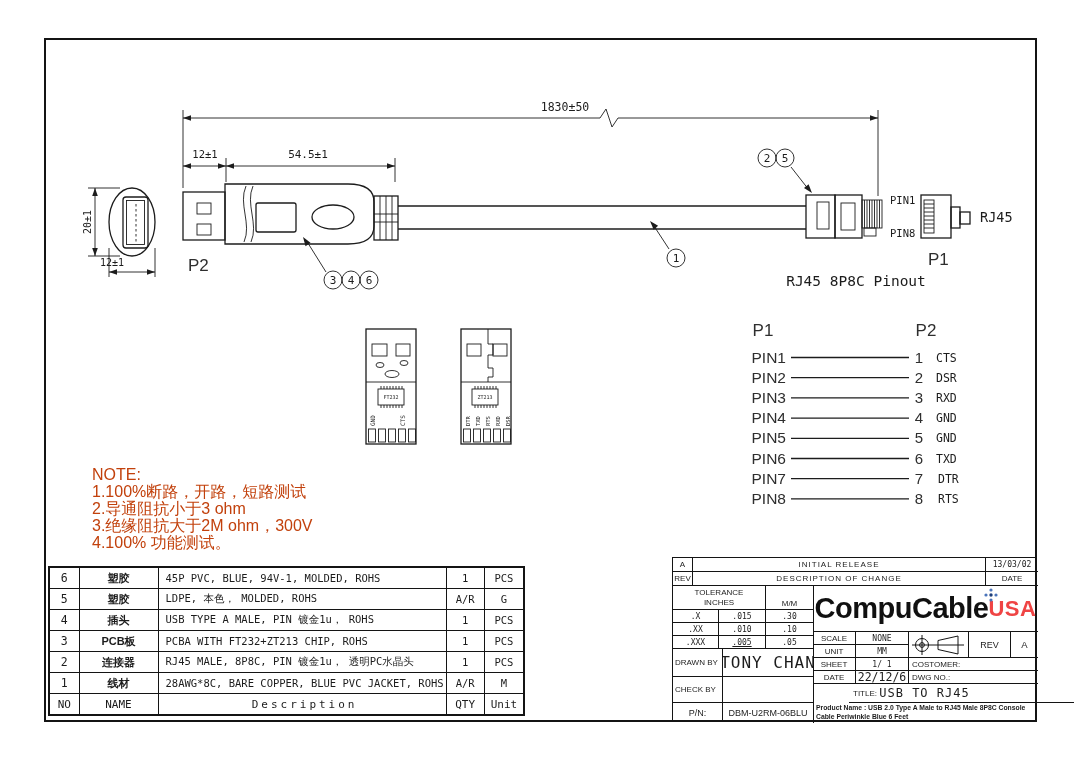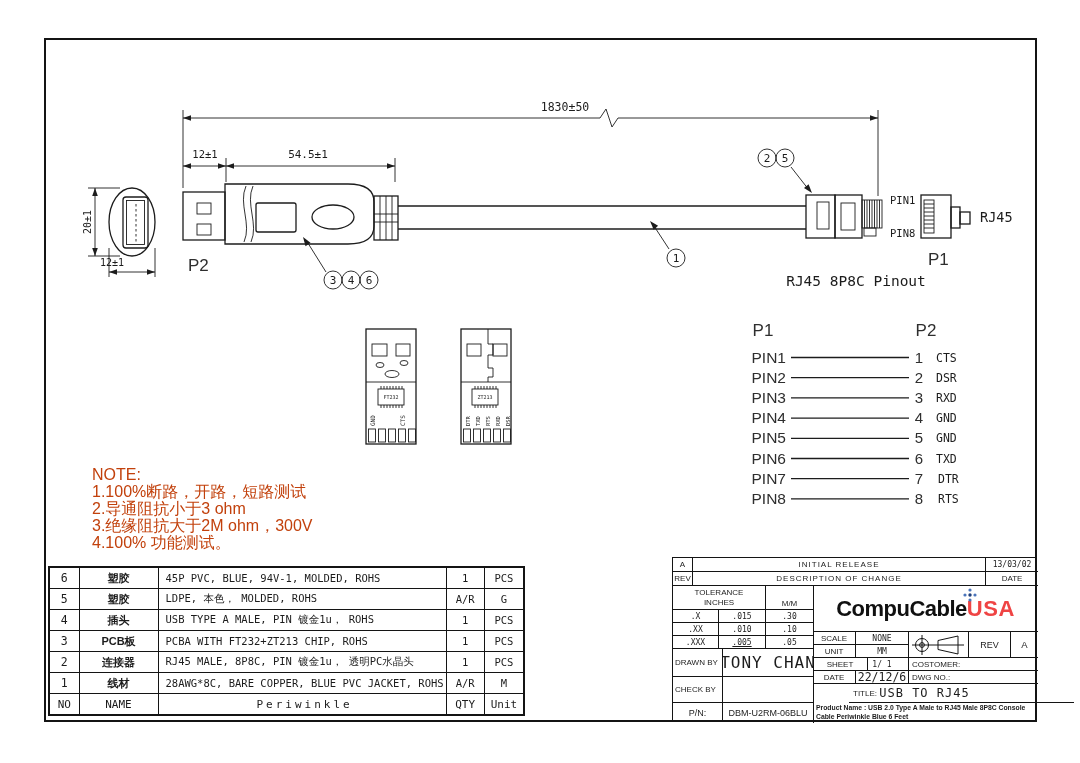--- a/index.html
+++ b/index.html
@@ -30,21 +30,21 @@
   .tb{position:absolute;left:672px;top:557px;width:365px;height:165px;
       border:1.5px solid #141414;box-sizing:border-box;font-size:8px;}
   .tb .cell{position:absolute;box-sizing:border-box;display:flex;align-items:center;
             white-space:nowrap;overflow:hidden;}
   .tb .br{border-right:1.2px solid #141414;}
   .tb .bb{border-bottom:1.2px solid #141414;}
   .tb .ctr{justify-content:center;}
   .tb .mono{font-family:"DejaVu Sans Mono",monospace;}
   .logo{position:absolute;left:140px;top:28px;width:225px;height:46px;display:flex;
         align-items:center;justify-content:center;border-bottom:1.2px solid #141414;box-sizing:border-box;}
-  .logo .black{font-weight:bold;font-size:22px;letter-spacing:-0.5px;color:#101010;}
+  .logo .black{font-weight:bold;font-size:29px;letter-spacing:-0.5px;color:#101010;}
   .logo .usa{position:relative;font-weight:bold;font-size:22px;letter-spacing:0.5px;}
   .logo .dots{position:absolute;left:-6px;top:-13px;}
   .prod{font-size:6.8px;line-height:8.5px;font-weight:600;white-space:normal!important;padding:1px 3px;}
 </style>
 </head>
 <body>
 
 <div class="canvas">
   <div class="frame"></div>
 
@@ -335,21 +335,21 @@
     <tr>
       <td class="no">1</td>
       <td class="nm">线材</td>
       <td class="ds">28AWG*8C, BARE COPPER, BLUE PVC JACKET, ROHS</td>
       <td class="qt">A/R</td>
       <td class="un">M</td>
     </tr>
     <tr class="hdr">
       <td class="no">NO</td>
       <td class="no">NAME</td>
-      <td class="ds">Periwinkle</td>
+      <td class="ds">Description</td>
       <td class="no">QTY</td>
       <td class="no">Unit</td>
     </tr>
   </tbody>
     </table>
 
   <div class="tb">
 
     <div class="cell br bb ctr" style="left:0;top:0;width:20px;height:14px;">A</div>
     <div class="cell br bb ctr" style="left:20px;top:0;width:293px;height:14px;letter-spacing:1px;">INITIAL RELEASE</div>
@@ -395,21 +395,21 @@
             <circle cx="9" cy="12" r="1.6" fill="#4a74ba"></circle>
           </svg>
         </i><span>USA</span>
       </span>
     </div>
 
     <div class="cell br bb ctr" style="left:140px;top:74px;width:43px;height:13px;">SCALE</div>
     <div class="cell br bb ctr mono" style="left:183px;top:74px;width:53px;height:13px;">NONE</div>
     <div class="cell br bb ctr" style="left:140px;top:87px;width:43px;height:13px;">UNIT</div>
     <div class="cell br bb ctr mono" style="left:183px;top:87px;width:53px;height:13px;">MM</div>
-    <div class="cell br bb ctr" style="left:140px;top:100px;width:55px;height:13px;">SHEET</div>
+    <div class="cell br bb ctr" style="left:140px;top:100px;width:43px;height:13px;">SHEET</div>
     <div class="cell br bb ctr mono" style="left:183px;top:100px;width:53px;height:13px;">1/ 1</div>
     <div class="cell br bb ctr" style="left:140px;top:113px;width:43px;height:13px;">DATE</div>
     <div class="cell br bb ctr mono" style="left:183px;top:113px;width:53px;height:13px;font-size:11.5px;">22/12/6</div>
 
     <div class="cell br bb ctr" style="left:236px;top:74px;width:60px;height:26px;">
       <svg width="54" height="22" viewBox="0 0 54 22">
         <circle cx="10" cy="11" r="6.5" fill="none" stroke="#141414" stroke-width="1"></circle>
         <circle cx="10" cy="11" r="2.4" fill="none" stroke="#141414" stroke-width="1"></circle>
         <line x1="0" y1="11" x2="22" y2="11" stroke="#141414" stroke-width="1"></line>
         <line x1="10" y1="1" x2="10" y2="21" stroke="#141414" stroke-width="1"></line>

